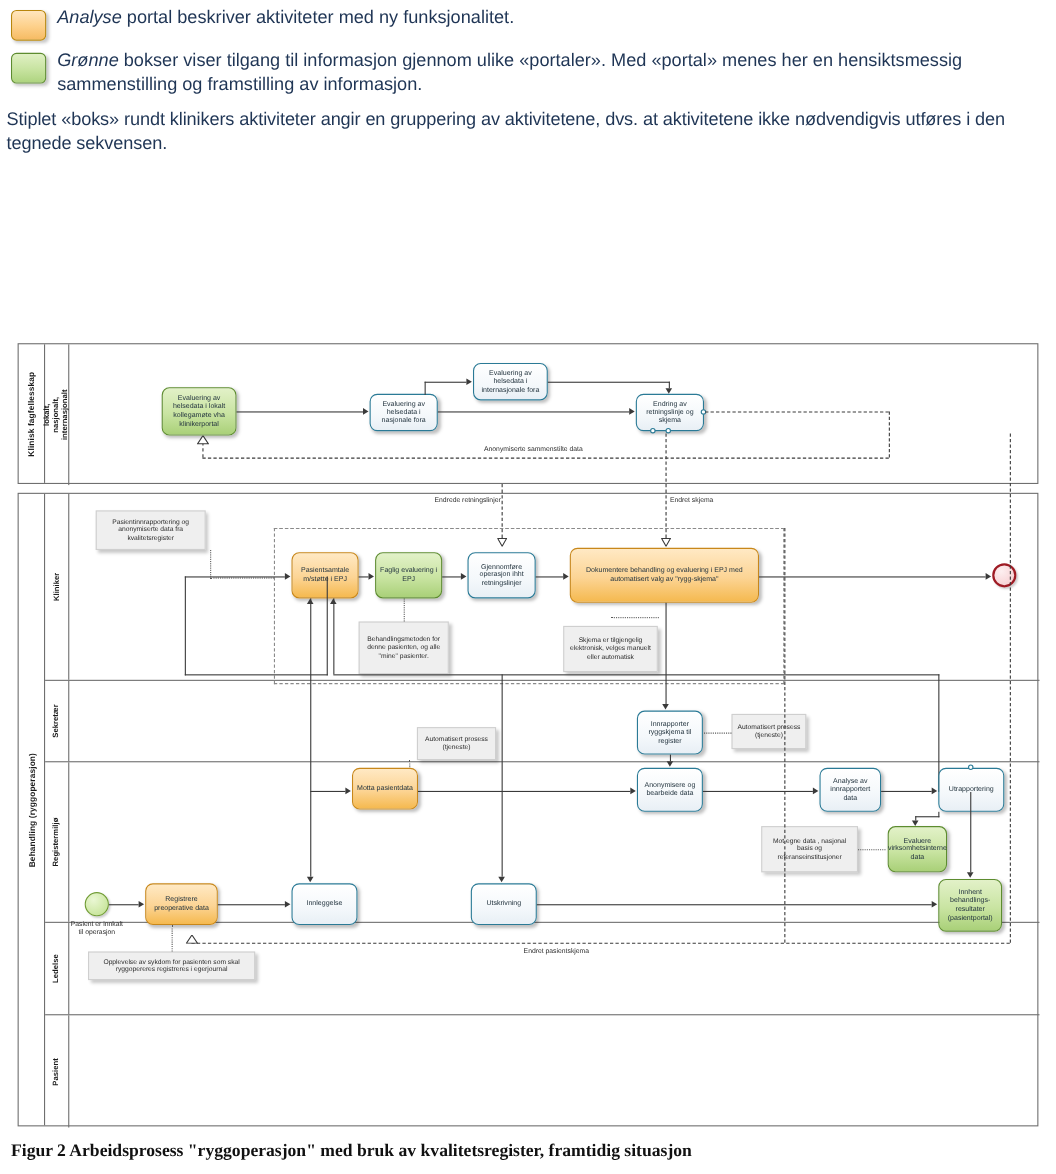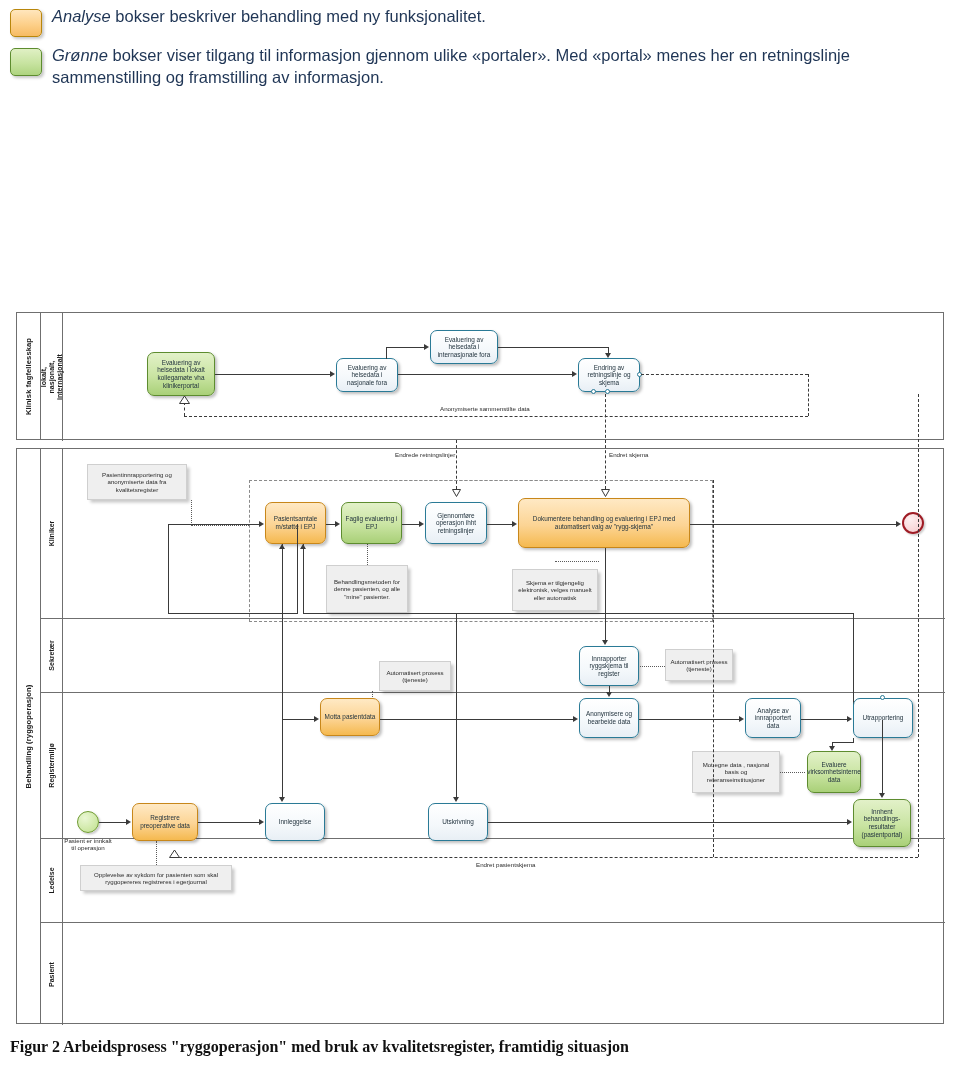--- a/index.html
+++ b/index.html
@@ -137,31 +137,32 @@
   }
 </style>
 </head>
 <body>
 
 <div id="intro">
 
   <div class="legend-row">
     <div class="legend-swatch orange"></div>
     <div class="legend-text">
-      <i>Analyse</i><span> bokser beskriver behandling med ny funksjonalitet.</span>
+      <i>Analyse</i><span> portal beskriver aktiviteter med ny funksjonalitet.</span>
     </div>
   </div>
 
   <div class="legend-row">
     <div class="legend-swatch green"></div>
     <div class="legend-text">
-      <i>Grønne</i><span> bokser viser tilgang til informasjon gjennom ulike «portaler». Med «portal» menes her en retningslinje sammenstilling og framstilling av informasjon.</span>
-    </div>
-  </div>
-
+      <i>Grønne</i><span> bokser viser tilgang til informasjon gjennom ulike «portaler». Med «portal» menes her en hensiktsmessig sammenstilling og framstilling av informasjon.</span>
+    </div>
+  </div>
+
+  <p class="para tight">Stiplet «boks» rundt klinikers aktiviteter angir en gruppering av aktivitetene, dvs. at aktivitetene ikke nødvendigvis utføres i den tegnede sekvensen.</p>
 </div>
 
 <div id="diagram">
 
   <div class="pool" style="left:0;top:0;width:928px;height:128px;">
     <div class="pool-title">
       <span>Klinisk fagfellesskap</span>
     </div>
     <div class="lane" style="left:24px;top:0;width:904px;height:128px;border-bottom:none;">
       <div class="lane-title two">

